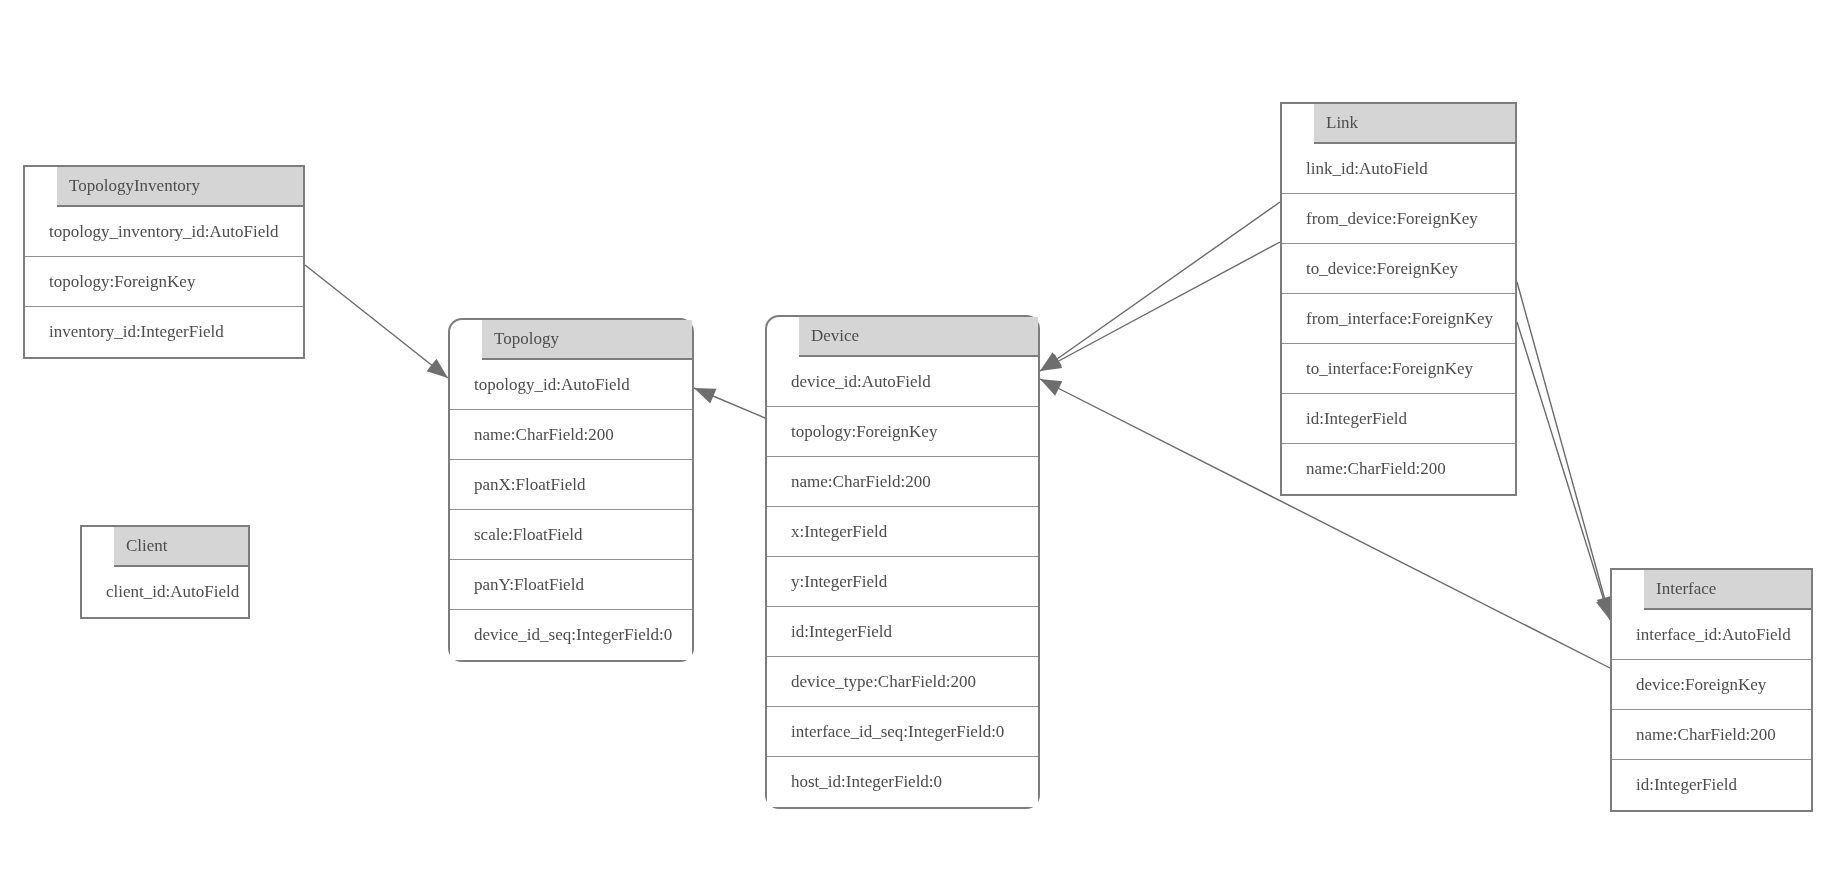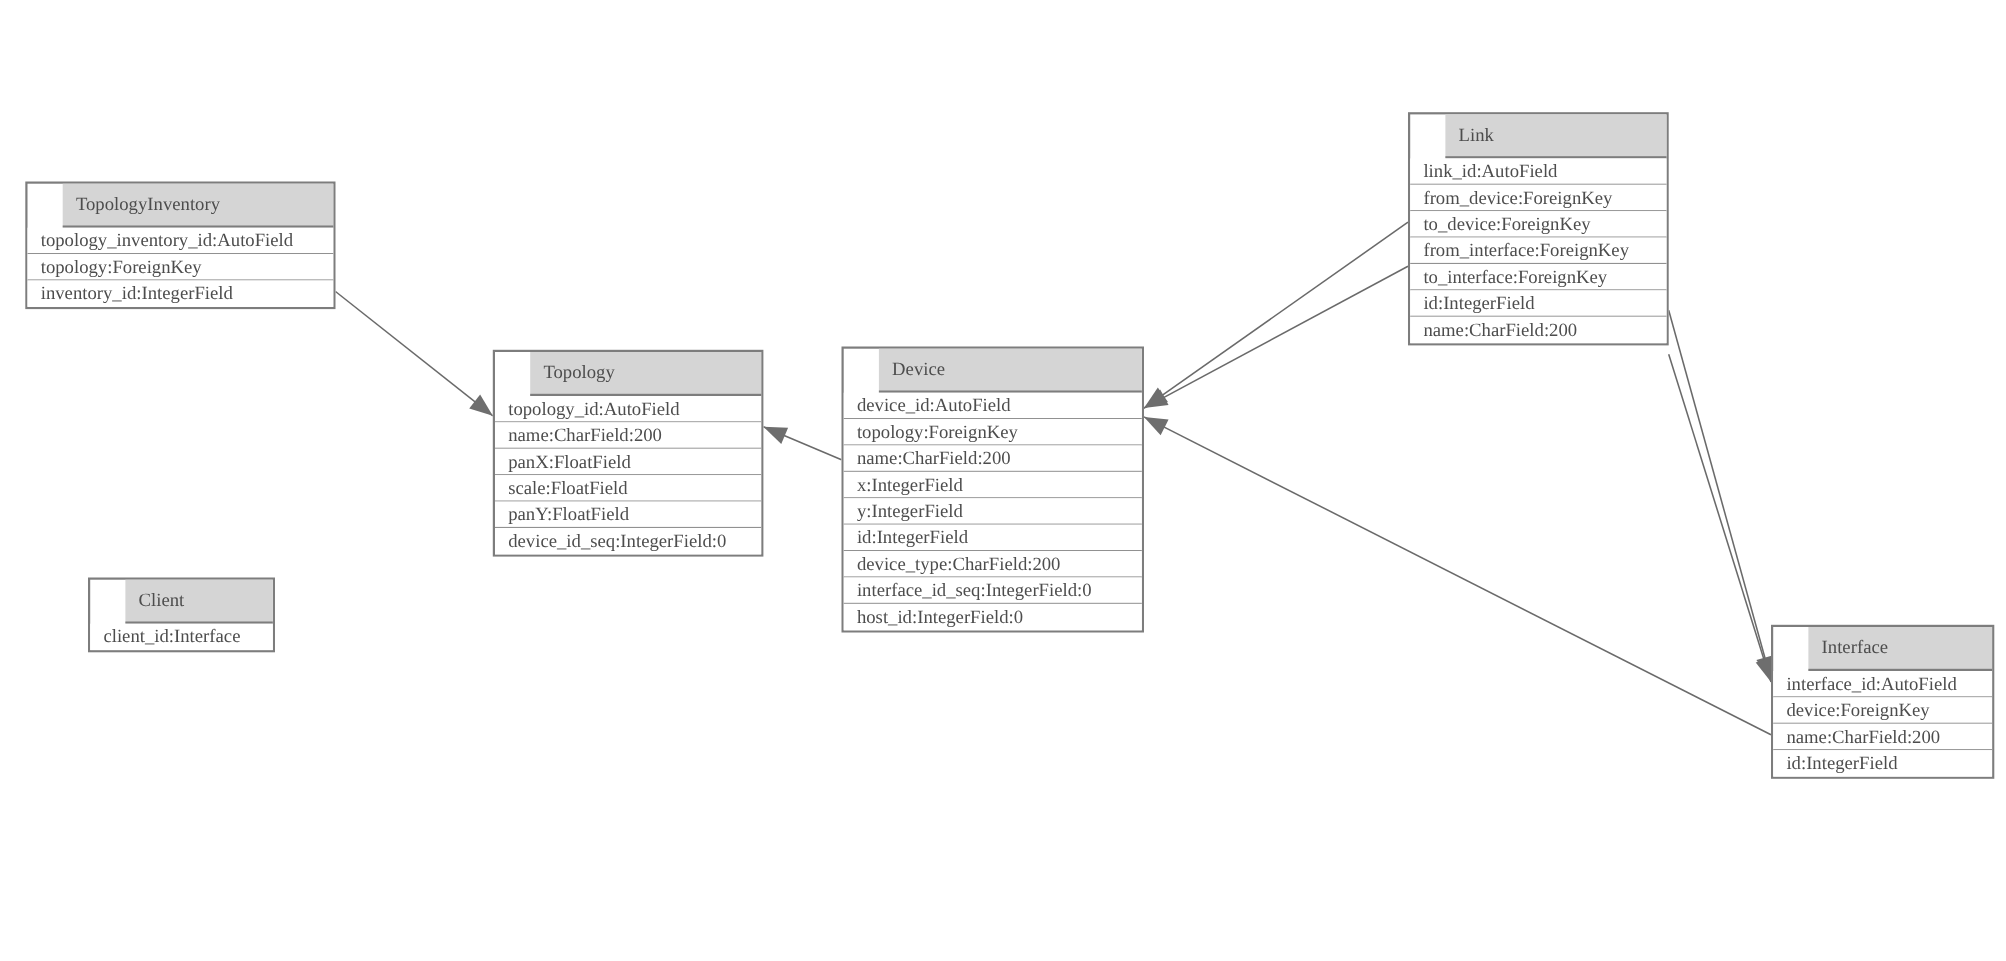--- a/index.html
+++ b/index.html
@@ -40,24 +40,24 @@
     background: #d5d5d5;
     border-bottom: 2px solid #7d7d7d;
     font-size: 17px;
     color: #4d4d4d;
     white-space: nowrap;
     overflow: hidden;
     margin-left: 32px;
   }
   .entity-row {
     box-sizing: border-box;
-    height: 24px;
+    height: 50px;
     display: flex;
     align-items: center;
-    padding-left: 12px;
+    padding-left: 24px;
     border-bottom: 1px solid #919191;
     font-size: 17px;
     color: #4d4d4d;
     background: #ffffff;
     white-space: nowrap;
     overflow: hidden;
   }
   .entity-row:last-child {
     border-bottom: none;
   }
@@ -92,44 +92,44 @@
     <div class="entity" style="left: 1280px; top: 102px; width: 237px;">
       <div class="entity-header">Link</div>
       <div class="entity-row">link_id:AutoField</div>
       <div class="entity-row">from_device:ForeignKey</div>
       <div class="entity-row">to_device:ForeignKey</div>
       <div class="entity-row">from_interface:ForeignKey</div>
       <div class="entity-row">to_interface:ForeignKey</div>
       <div class="entity-row">id:IntegerField</div>
       <div class="entity-row">name:CharField:200</div>
     </div>
-    <div class="entity" style="left: 448px; top: 318px; width: 246px;">
+    <div class="entity" style="left: 448px; top: 318px; width: 246px; border-radius: 14px;">
       <div class="entity-header">Topology</div>
       <div class="entity-row">topology_id:AutoField</div>
       <div class="entity-row">name:CharField:200</div>
       <div class="entity-row">panX:FloatField</div>
       <div class="entity-row">scale:FloatField</div>
       <div class="entity-row">panY:FloatField</div>
       <div class="entity-row">device_id_seq:IntegerField:0</div>
     </div>
-    <div class="entity" style="left: 765px; top: 315px; width: 275px;">
+    <div class="entity" style="left: 765px; top: 315px; width: 275px; border-radius: 14px;">
       <div class="entity-header">Device</div>
       <div class="entity-row">device_id:AutoField</div>
       <div class="entity-row">topology:ForeignKey</div>
       <div class="entity-row">name:CharField:200</div>
       <div class="entity-row">x:IntegerField</div>
       <div class="entity-row">y:IntegerField</div>
       <div class="entity-row">id:IntegerField</div>
       <div class="entity-row">device_type:CharField:200</div>
       <div class="entity-row">interface_id_seq:IntegerField:0</div>
       <div class="entity-row">host_id:IntegerField:0</div>
     </div>
     <div class="entity" style="left: 80px; top: 525px; width: 170px;">
       <div class="entity-header">Client</div>
-      <div class="entity-row">client_id:Interface</div>
+      <div class="entity-row">client_id:AutoField</div>
     </div>
     <div class="entity" style="left: 1610px; top: 568px; width: 203px;">
       <div class="entity-header">Interface</div>
       <div class="entity-row">interface_id:AutoField</div>
       <div class="entity-row">device:ForeignKey</div>
       <div class="entity-row">name:CharField:200</div>
       <div class="entity-row">id:IntegerField</div>
     </div>
   </div>
 

